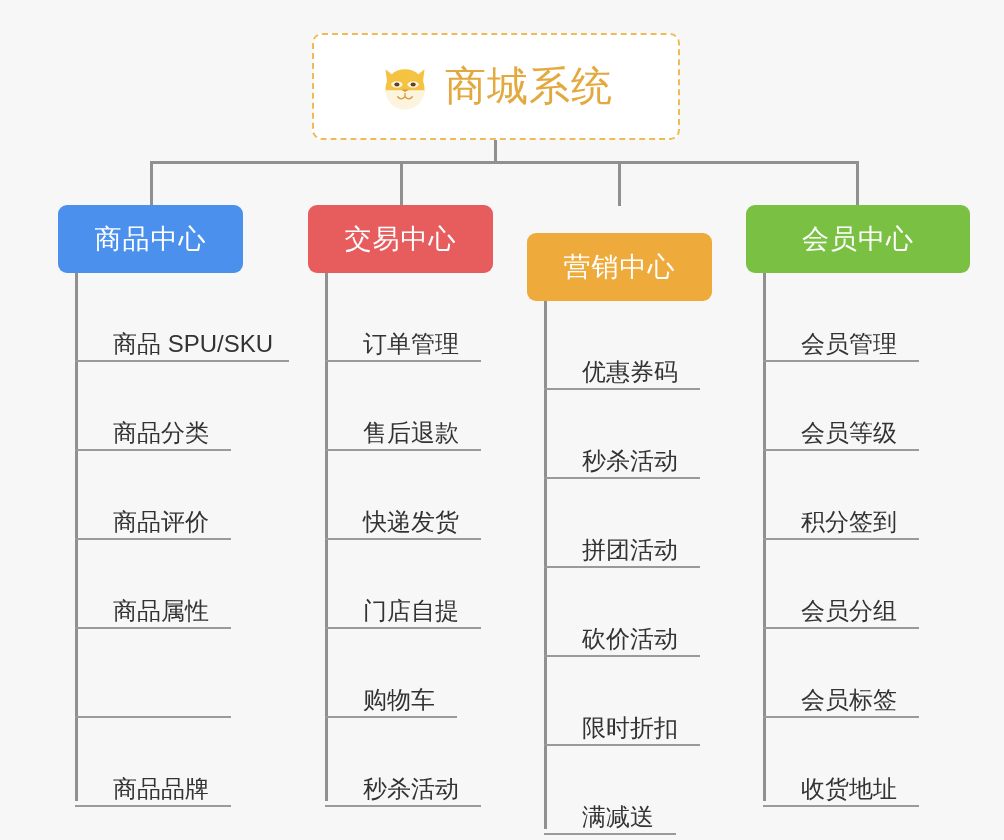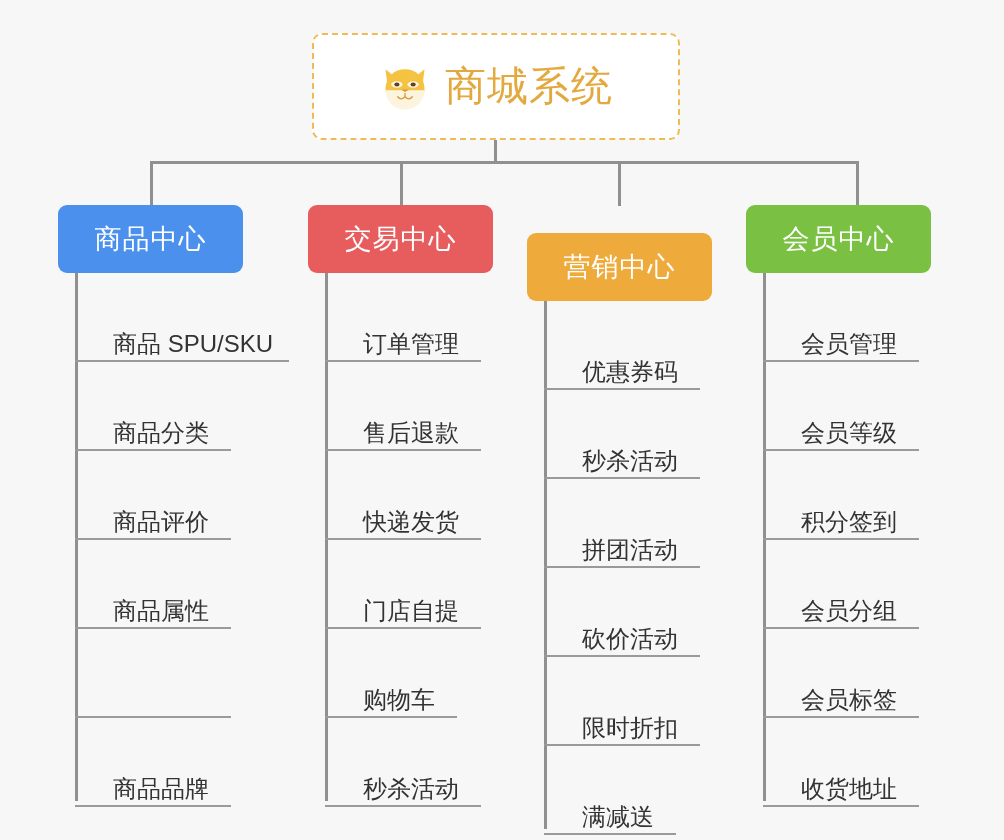--- a/index.html
+++ b/index.html
@@ -258,21 +258,21 @@
         </li>
         <li class="leaf-item">
           <div class="leaf-rule" style="width:132px;"></div>
           <span class="leaf-label">满减送</span>
         </li>
       </ul>
     </div>
   </div>
 
   <div class="branch" style="left:746px;">
-    <div class="branch-header" style="width:185px;background:#7ac143;">
+    <div class="branch-header" style="width:224px;background:#7ac143;">
       <span>会员中心</span>
     </div>
     <div class="branch-body">
       <div class="spine"></div>
       <ul class="leaf-list">
         <li class="leaf-item">
           <div class="leaf-rule" style="width:156px;"></div>
           <span class="leaf-label">会员管理</span>
         </li>
         <li class="leaf-item">

